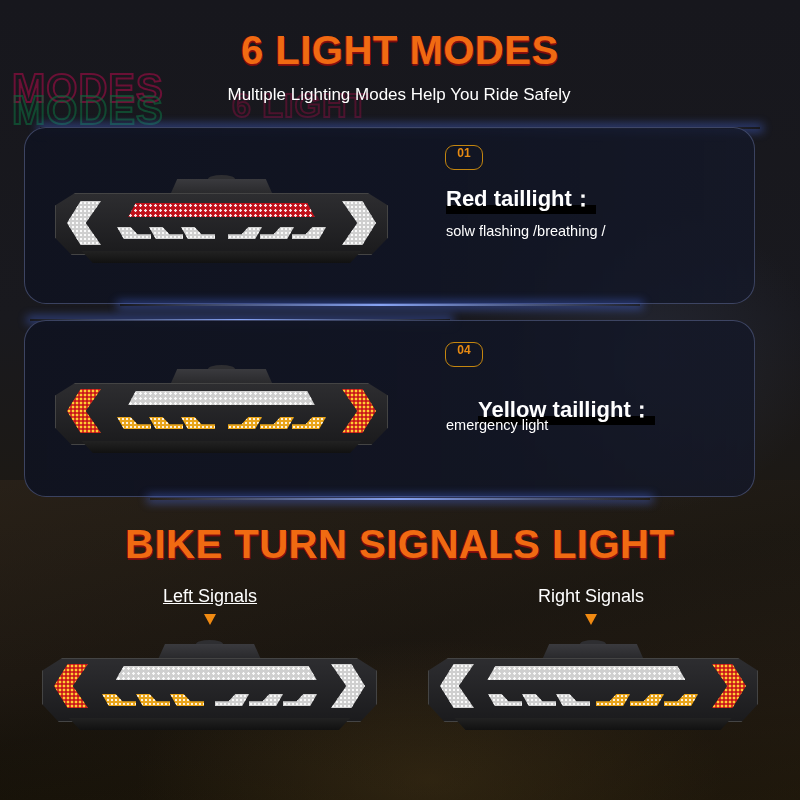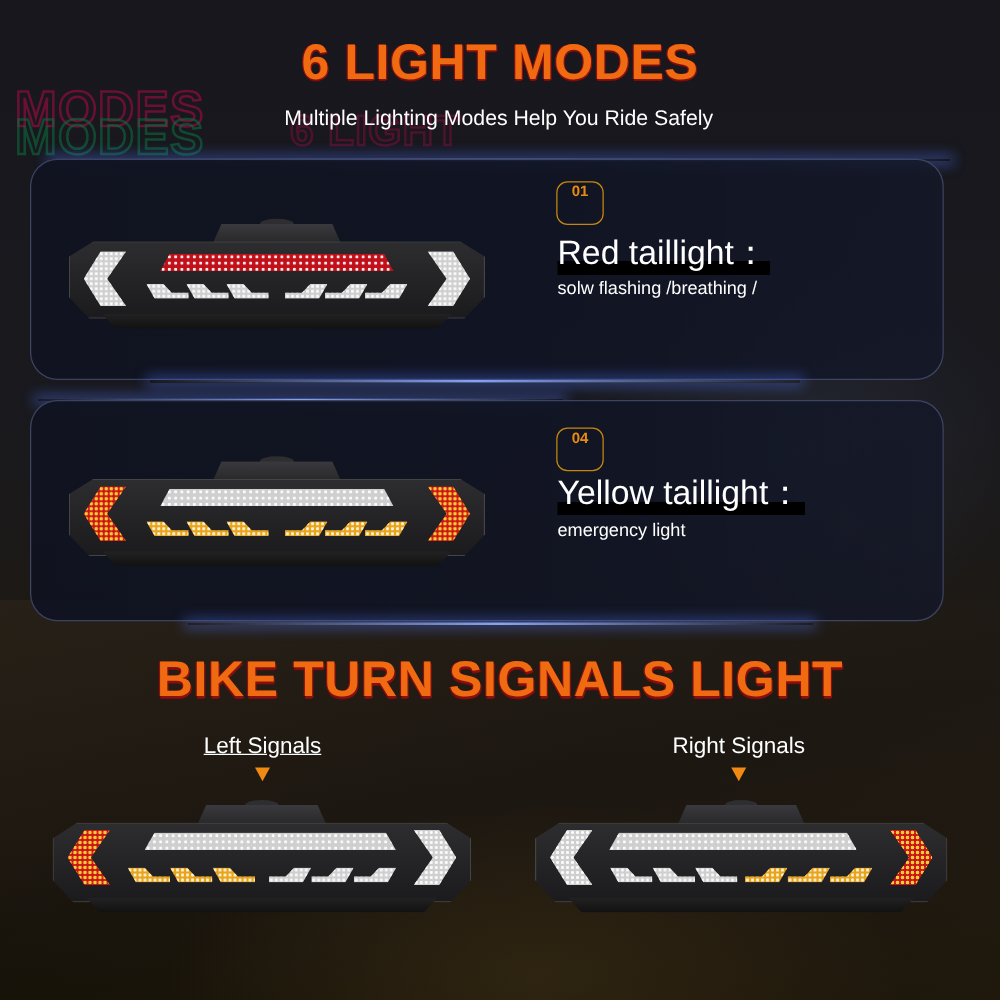--- a/index.html
+++ b/index.html
@@ -42,26 +42,26 @@
     box-shadow: 0 0 10px 3px rgba(80,120,255,0.45);
   }
 
   .panel {
     position: absolute; left: 24px; width: 731px; height: 177px;
     border-radius: 22px;
     background: linear-gradient(90deg, rgba(16,19,32,0.96) 0%, rgba(17,21,36,0.92) 60%, rgba(20,24,40,0.82) 100%);
     border: 1px solid rgba(95,105,150,0.55);
   }
   .badge {
-    position: absolute; left: 445px; width: 38px; height: 35px;
+    position: absolute; left: 445px; width: 38px; height: 25px;
     border: 1.5px solid #c4860f; border-radius: 9px;
     color: #e88b12; font-size: 12px; font-weight: 700; text-align: center; line-height: 14px;
   }
   .mode-title {
-    position: absolute; left: 446px; font-size: 27px; font-weight: 400; color: #fff;
+    position: absolute; left: 446px; font-size: 22px; font-weight: 700; color: #fff;
     background: linear-gradient(180deg, transparent 70%, #000 70%); padding-right: 2px;
   }
   .mode-desc {
     position: absolute; left: 446px; font-size: 14.5px; color: #fff; line-height: 19px;
   }
 
   .section-title {
     position: absolute; top: 522px; left: 0; width: 800px; text-align: center;
     font-size: 40px; font-weight: 700; letter-spacing: 0.5px; color: #f06a12;
     text-shadow: 1px 1px 0 #8a1010, -1px 0 0 #8a1010, 0 2px 0 #7a0c0c;
@@ -158,21 +158,21 @@
   <div class="dash r white" style="right:94px;top:52px;"></div>
   <div class="dash r white" style="right:62px;top:52px;"></div>
   <div class="foot"></div>
 </div>
 
 <div class="glow" style="left:120px;top:304px;width:520px;"></div>
 <div class="glow" style="left:30px;top:319px;width:420px;"></div>
 
 <div class="panel" style="top:320px;"></div>
 <div class="badge" style="top:342px;">04</div>
-<div class="mode-title" style="top:376px;">Yellow taillight：</div>
+<div class="mode-title" style="top:395px;margin-left:32px;">Yellow taillight：</div>
 <div class="mode-desc" style="top:416px;">
   <div>emergency light</div>
 </div>
 
 <div class="light" style="left:55px;top:365px;width:333px;height:90px;">
   <div class="bump"></div>
     <div class="cap"></div>
     <div class="body"></div>
   <div class="bar white" style="left:22%;right:22%;top:26px;"></div>
   <div class="chev l redamber" style="left:12px;top:24px;"></div>

